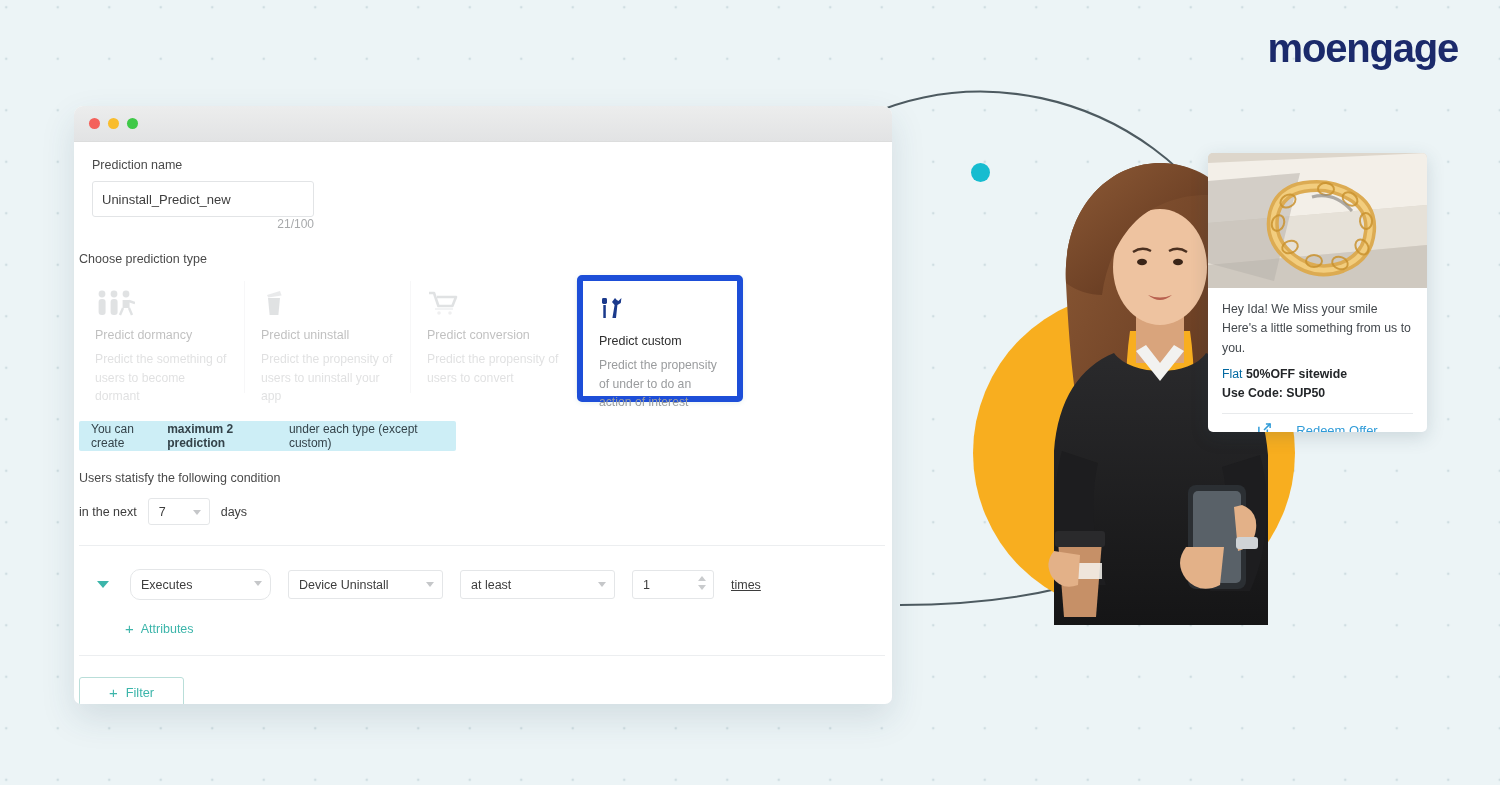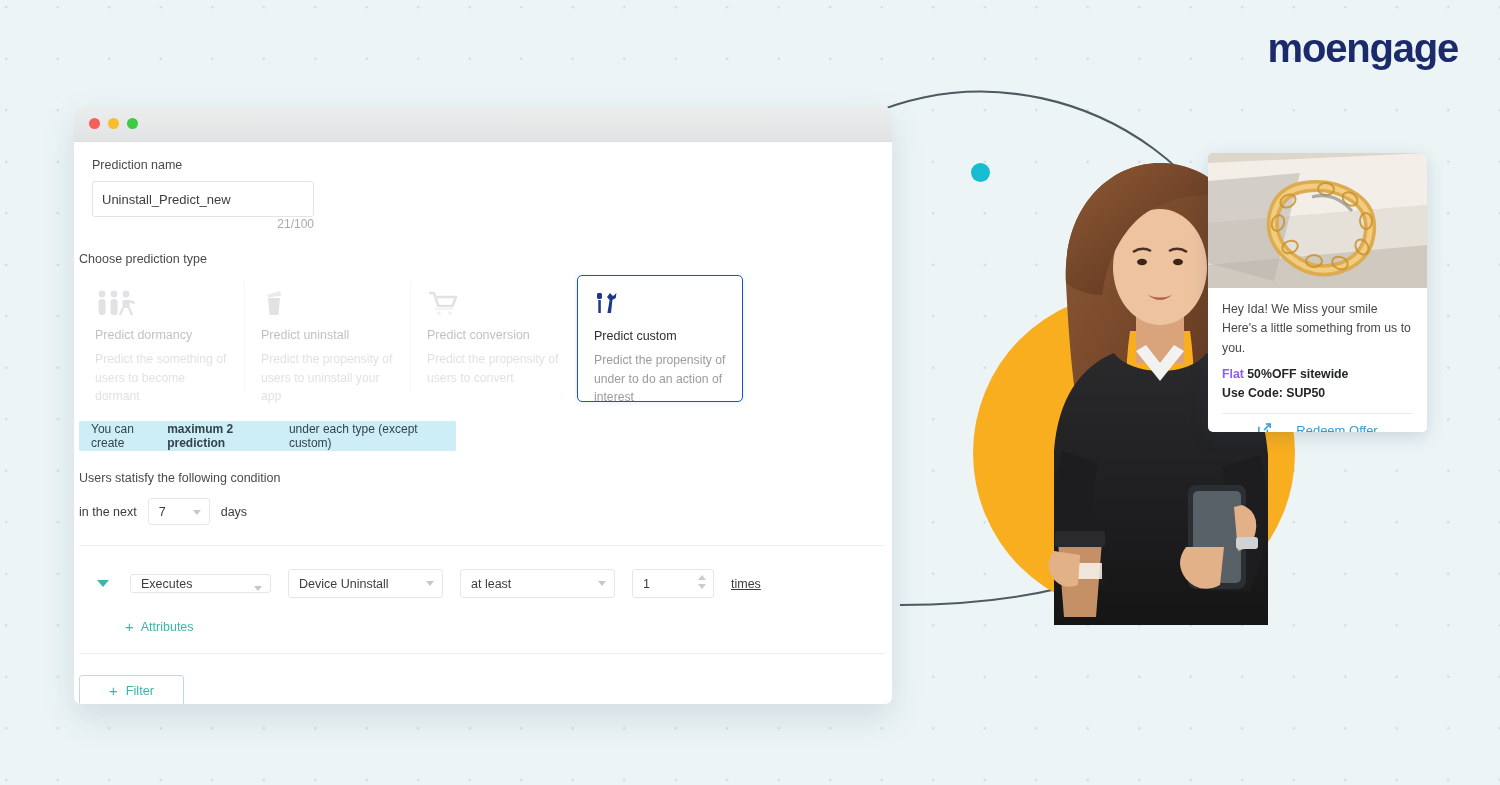--- a/index.html
+++ b/index.html
@@ -128,21 +128,21 @@
   }
   .card.disabled { opacity: .30; }
   .card.disabled::after {
     content: "";
     position: absolute;
     right: 0; top: 6px;
     width: 1px; height: 112px;
     background: #e6e8ea;
   }
   .card.selected {
-    border: 1px solid #1d4ed8;
+    border: 6px solid #1d4ed8;
     box-shadow: 0 1px 5px rgba(60,140,130,.12);
     background: #fff;
     height: 127px;
   }
   .card-icon { height: 30px; margin-bottom: 9px; }
   .card-title {
     font-size: 12.5px; color: #2f2f2f; margin-bottom: 8px;
   }
   .card-desc {
     font-size: 12.2px; color: #9a9c9e; line-height: 1.52;
@@ -198,21 +198,21 @@
     display: flex; align-items: center; gap: 17px;
     padding-left: 18px;
   }
   #collapse-tri {
     width: 0; height: 0;
     border-left: 6px solid transparent;
     border-right: 6px solid transparent;
     border-top: 7px solid #3cb5aa;
     margin-right: 4px;
   }
-  .sel-wide { width: 141px; height: 19px; }
+  .sel-wide { width: 141px; height: 31px; border-radius: 10px; }
   .sel-mid  { width: 155px; height: 29px; }
   .num-field {
     position: relative;
     width: 82px; height: 29px;
     border: 1px solid #e4e6e8; border-radius: 3px;
     background: #fff;
     display: flex; align-items: center; padding-left: 10px;
     font-size: 12.5px; color: #3d3d3d;
   }
   .spin { position: absolute; right: 7px; top: 5px; }
@@ -261,21 +261,21 @@
     width: 219px; height: 135px;
     position: relative;
     overflow: hidden;
     background: linear-gradient(155deg,#d9d2c8 0%, #efeae3 38%, #cfcac3 62%, #b9b4ae 100%);
   }
   #notif-body { padding: 12px 14px 0 14px; }
   .notif-line {
     font-size: 12.3px; color: #43484d; line-height: 1.58;
   }
   .notif-bold { font-size: 12.3px; color: #232629; font-weight: bold; line-height: 1.5; }
-  .notif-bold .reg { font-weight: bold; color: #8b5cf6; }
+  .notif-bold .reg { font-weight: normal; color: #0369a1; }
   #notif-divider { border-top: 1px solid #e8eaec; margin-top: 11px; }
   #redeem {
     height: 33px;
     display: flex; align-items: center; justify-content: center; gap: 24px;
     color: #2f9bd8; font-size: 13px; cursor: pointer;
   }
 </style>
 </head>
 <body>
 

